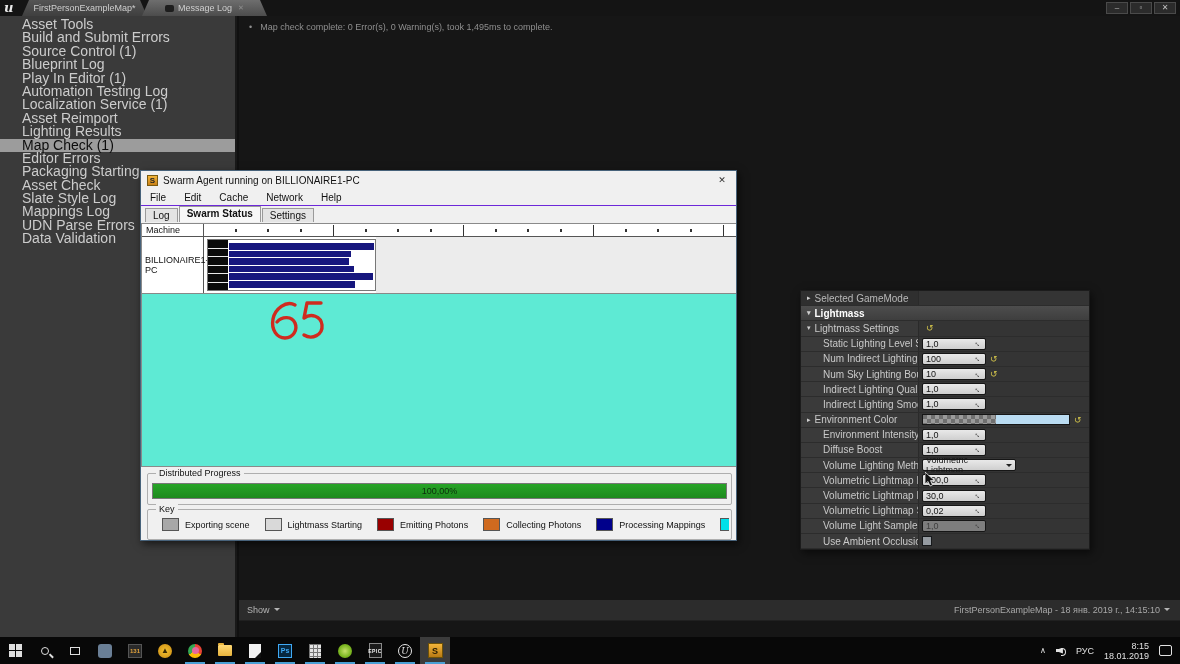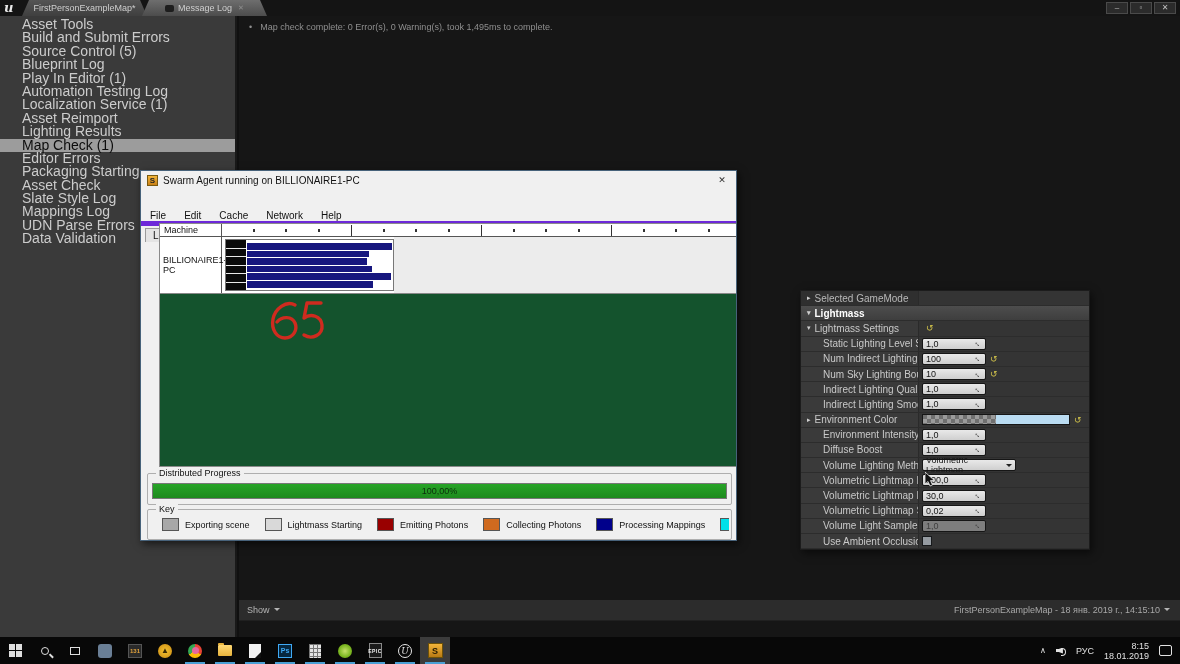--- a/index.html
+++ b/index.html
@@ -38,26 +38,26 @@
   .statusmap { margin-left:auto; margin-right:10px; color:#a8a8a8; }
   .mainstrip { position:absolute; left:0; bottom:0; width:941px; height:17px; background:#161616; border-top:1px solid #202020;}
 
   
   .swarm { position:absolute; left:140px; top:170px; width:597px; height:371px; background:#f0f0f0;
     border:1px solid #47627a; box-shadow:2px 3px 8px rgba(0,0,0,.6); overflow:hidden; }
   .sw-title { height:18px; background:#f0f0f0; display:flex; align-items:center; font-size:10px; color:#111; padding:0 6px; }
   .sw-ico { width:11px; height:11px; background:linear-gradient(#f3b53a,#c98117); border:1px solid #7a5a10;
     color:#222; font-size:8px; font-weight:bold; line-height:10px; text-align:center; margin-right:5px; }
   .sw-close { margin-left:auto; font-size:9px; color:#333; width:16px; text-align:center; }
-  .sw-menu { height:17px; display:flex; align-items:center; font-size:10px; color:#111; border-bottom:5px solid #6d28d9;margin-top:20px; }
+  .sw-menu { height:17px; display:flex; align-items:center; font-size:10px; color:#111; border-bottom:1px solid #6d28d9; }
   .sw-menu span { padding:0 9px; }
   .sw-tabs { height:16px; display:flex; align-items:flex-end; font-size:10px; color:#111; padding-left:4px; }
   .sw-tab { padding:1px 7px; border:1px solid #9a9a9a; border-bottom:none; background:#e4e4e4; margin-right:1px; height:14px; }
   .sw-tab.on { background:#f7f7f7; height:16px; font-weight:bold; }
-  .sw-content { position:absolute; left:18px; top:52px; width:649px; height:244px; background:#14532d; border:1px solid #8a8a8a; }
+  .sw-content { position:absolute; left:0; top:52px; width:649px; height:244px; background:#5eead4; border:1px solid #8a8a8a; }
   .mrow-hdr { display:flex; height:13px; border-bottom:1px solid #555; background:#fff; font-size:9px; }
   .mhdr-label { width:62px; border-right:1px solid #555; padding:1px 0 0 4px; color:#111; }
   .ruler { flex:1; position:relative; }
   .tickcell { position:absolute; top:0; height:100%; }
   .tick-dot { position:absolute; top:5px; right:0; width:2px; height:3px; background:#333; }
   .tick-line { position:absolute; top:1px; right:0; width:1px; height:11px; background:#333; }
   .mrow { display:flex; height:57px; background:#fff; border-bottom:1px solid #888; }
   .mcell-name { width:62px; border-right:1px solid #555; font-size:9px; color:#111; display:flex; align-items:center; padding-left:3px; background:#fff; }
   .barbox { position:relative; margin:2px 0 2px 3px; width:169px; border:1px solid #777; background:#fff; padding:2px 1px 2px 21px; }
   .barbox .blackcol { position:absolute; left:0; top:0; width:20px; height:100%; background:#0a0a0a; }
@@ -157,21 +157,21 @@
       <span class="tabx">✕</span>
     </div>
     <div class="winctl" style="left:1106px;">–</div>
     <div class="winctl" style="left:1130px;">▫</div>
     <div class="winctl" style="left:1154px;">✕</div>
   </div>
 
   <div class="sidebar">
       <div class="sb-item">Asset Tools</div>
       <div class="sb-item">Build and Submit Errors</div>
-      <div class="sb-item">Source Control (5)</div>
+      <div class="sb-item">Source Control (1)</div>
       <div class="sb-item">Blueprint Log</div>
       <div class="sb-item">Play In Editor (1)</div>
       <div class="sb-item">Automation Testing Log</div>
       <div class="sb-item">Localization Service (1)</div>
       <div class="sb-item">Asset Reimport</div>
       <div class="sb-item">Lighting Results</div>
       <div class="sb-item sel">Map Check (1)</div>
       <div class="sb-item">Editor Errors</div>
       <div class="sb-item">Packaging Starting</div>
       <div class="sb-item">Asset Check</div>

